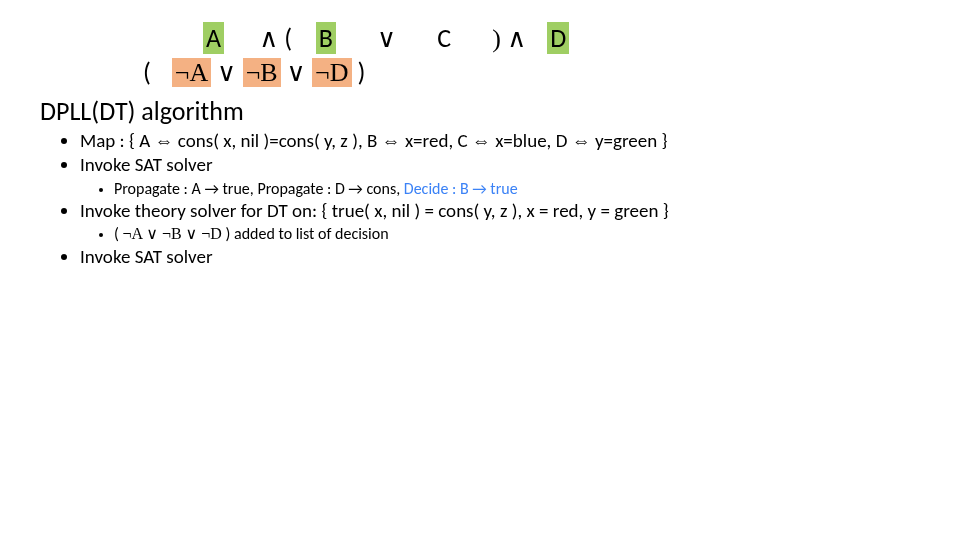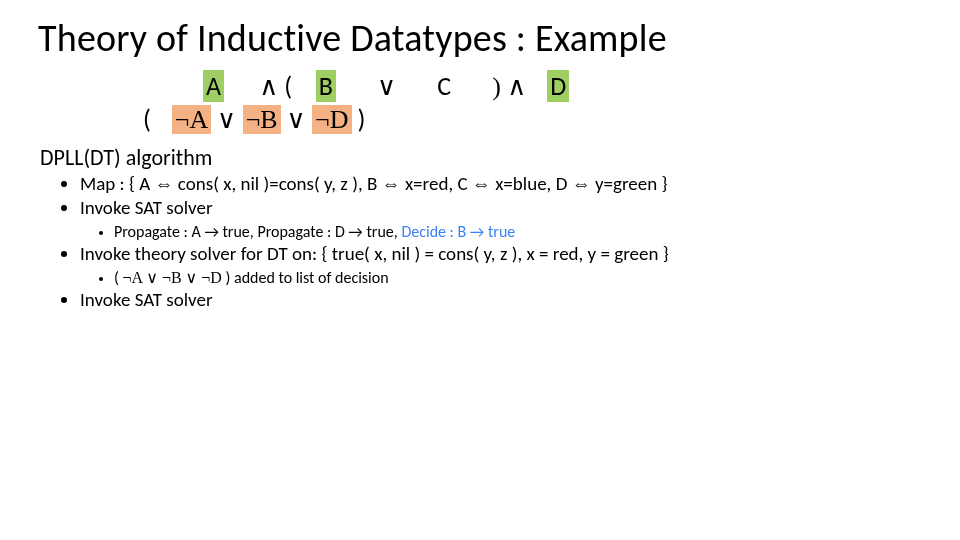--- a/index.html
+++ b/index.html
@@ -33,21 +33,21 @@
   .hl {
     background: #9fce63; 
     padding: 0 3px;
   }
   .hl-orange {
     background: #f4b183;
     padding: 0 3px;
   }
   .sym { font-family: "Segoe UI Symbol", "Cambria Math", serif; }
   .section {
-    font-size: 22px;
+    font-size: 26px;
     margin: 6px 0 2px 2px;
     line-height: 1.15;
   }
   ul.lvl1 {
     margin: 2px 0 0 0;
     padding-left: 42px;
     list-style: disc;
     font-size: 19px;
     line-height: 1.28;
   }
@@ -60,21 +60,20 @@
   }
   ul.lvl2 > li::marker { font-size: 13px; }
   .decide { color: #3b82f6; }
   .sp { display:inline-block; width: 0.35em; }
 </style>
 </head>
 <body>
 
 <div class="slide">
 
-  <h1 class="title">Theory of Inductive Datatypes : Example</h1>
 
   <div class="formula-block">
     <div class="formula-line">
       <span class="sp"></span>
       <span class="hl">A</span>
       &nbsp;&nbsp;&nbsp;&nbsp;
       <span class="sym">∧</span>
       <span>(</span>
       &nbsp;&nbsp;
       <span class="hl">B</span>
@@ -100,21 +99,21 @@
   </div>
 
   <div class="section">DPLL(DT) algorithm</div>
 
   <ul class="lvl1">
     <li>Map :  { A ⇔ cons( x, nil )=cons( y, z ), B ⇔ x=red, C ⇔ x=blue, D ⇔ y=green }</li>
     <li>
       <span>Invoke SAT solver</span>
       <ul class="lvl2">
         <li>
-          <span>Propagate : A → true,</span><span> Propagate : D → true,  </span><span class="decide">Decide : B → true</span>
+          <span>Propagate : A → true,</span><span> Propagate : D → cons,  </span><span class="decide">Decide : B → true</span>
         </li>
       </ul>
     </li>
     <li>
       <span>Invoke theory solver for DT on: { true( x, nil ) = cons( y, z ), x = red, y = green }</span>
       <ul class="lvl2">
         <li>
           <span>( </span><span class="sym">¬A</span><span class="sym"> ∨ </span><span class="sym">¬B</span><span class="sym"> ∨ </span><span class="sym">¬D</span><span> ) added to list of decision</span>
         </li>
       </ul>

